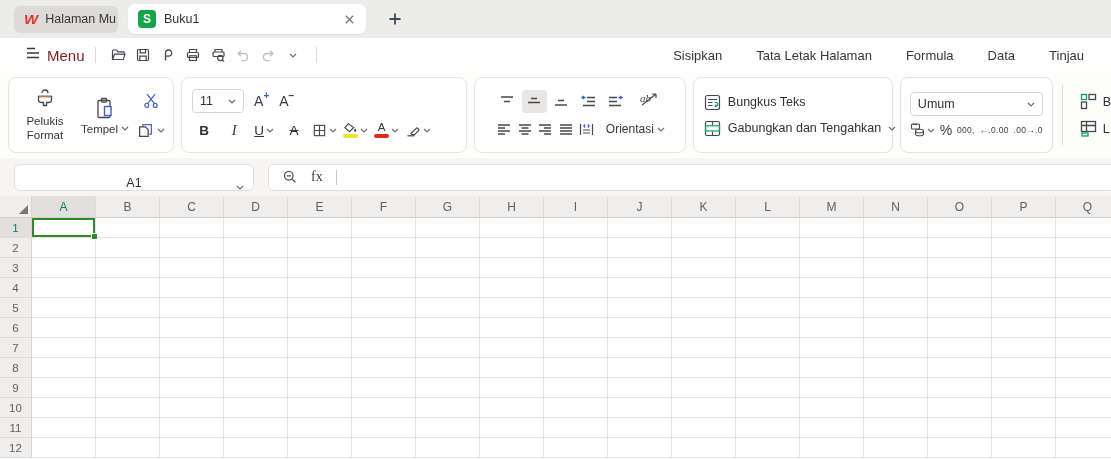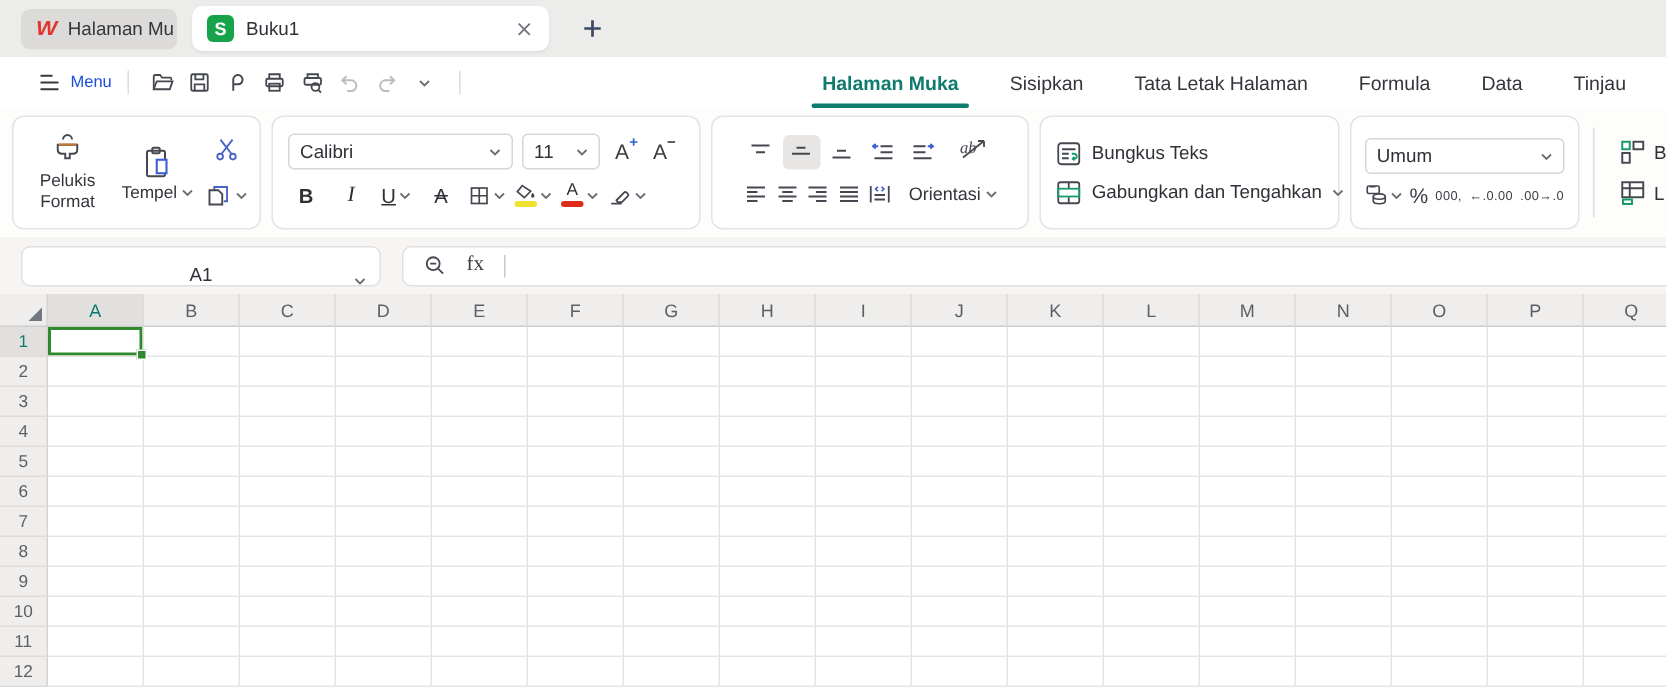--- a/index.html
+++ b/index.html
@@ -16,21 +16,21 @@
   .doc-tab { height:30px; width:238px; background:#fff; border-radius:7px; margin-left:10px;
              display:flex; align-items:center; gap:8px; padding:0 10px; box-shadow:0 1px 2px rgba(0,0,0,.06); }
   .sheet-tile { width:18px; height:18px; border-radius:4px; background:#16a34a; color:#fff;
                 font-size:12px; font-weight:700; display:flex; align-items:center; justify-content:center; }
   .doc-tab-label { font-size:12.5px; color:#2e3136; flex:1; }
   .icon-btn { display:flex; align-items:center; justify-content:center; }
   .new-tab { margin-left:18px; width:22px; height:22px; }
 
   
   .menubar { height:34px; background:#fff; display:flex; align-items:center; padding:0 10px 0 26px; }
-  .menu-btn { display:flex; align-items:flex-start; gap:7px; font-size:11px; color:#1d4ed8; }
+  .menu-btn { display:flex; align-items:flex-start; gap:7px; font-size:15px; color:#7f1d1d; }
   .vsep { width:1px; height:16px; background:#dcdcdc; margin:0 10px; }
   .tb-icon { width:25px; height:24px; display:flex; align-items:center; justify-content:center; color:#454850; }
   .tb-icon.disabled { color:#bdbdbd; }
   .rtabs { display:flex; margin-left:auto; gap:0; height:34px; align-items:center; }
   .rtab { font-size:13px; color:#33363b; padding:0 17px; height:34px; display:flex; align-items:center;
           position:relative; white-space:nowrap; }
   .rtab.active { color:#0f7b6e; font-weight:700; }
   .rtab.active::after { content:""; position:absolute; left:10px; right:10px; bottom:0; height:3px;
                         background:#0f7b6e; border-radius:2px; }
 
@@ -202,21 +202,20 @@
           <path d="M10 2.8l2.8 2.7L10 8.2"></path>
         </svg>
     </span>
     <span class="tb-icon">
       <svg class="chev" viewBox="0 0 8 5" width="10" height="6">
           <path d="M1 1l3 3 3-3"></path>
         </svg>
     </span>
     <div class="vsep"></div>
     <div class="rtabs" id="ribbon-tabs">
-        <div class="rtab active">Halaman Muka</div>
         <div class="rtab">Sisipkan</div>
         <div class="rtab">Tata Letak Halaman</div>
         <div class="rtab">Formula</div>
         <div class="rtab">Data</div>
         <div class="rtab">Tinjau</div>
       </div>
   </div>
 
   <div class="ribbon">
 
@@ -257,26 +256,20 @@
           </svg>
           <svg class="chev" viewBox="0 0 8 5">
               <path d="M1 1l3 3 3-3"></path>
             </svg>
         </span>
       </div>
     </div>
 
     <div class="card g2">
       <div class="frow">
-        <div class="combo font-name">
-          <span class="cv">Calibri</span>
-          <svg class="chev" viewBox="0 0 8 5">
-              <path d="M1 1l3 3 3-3"></path>
-            </svg>
-        </div>
         <div class="combo font-size">
           <span class="cv">11</span>
           <svg class="chev" viewBox="0 0 8 5">
               <path d="M1 1l3 3 3-3"></path>
             </svg>
         </div>
         <span class="afont">
           <span>A</span>
             <sup class="plus">+</sup>
         </span>

